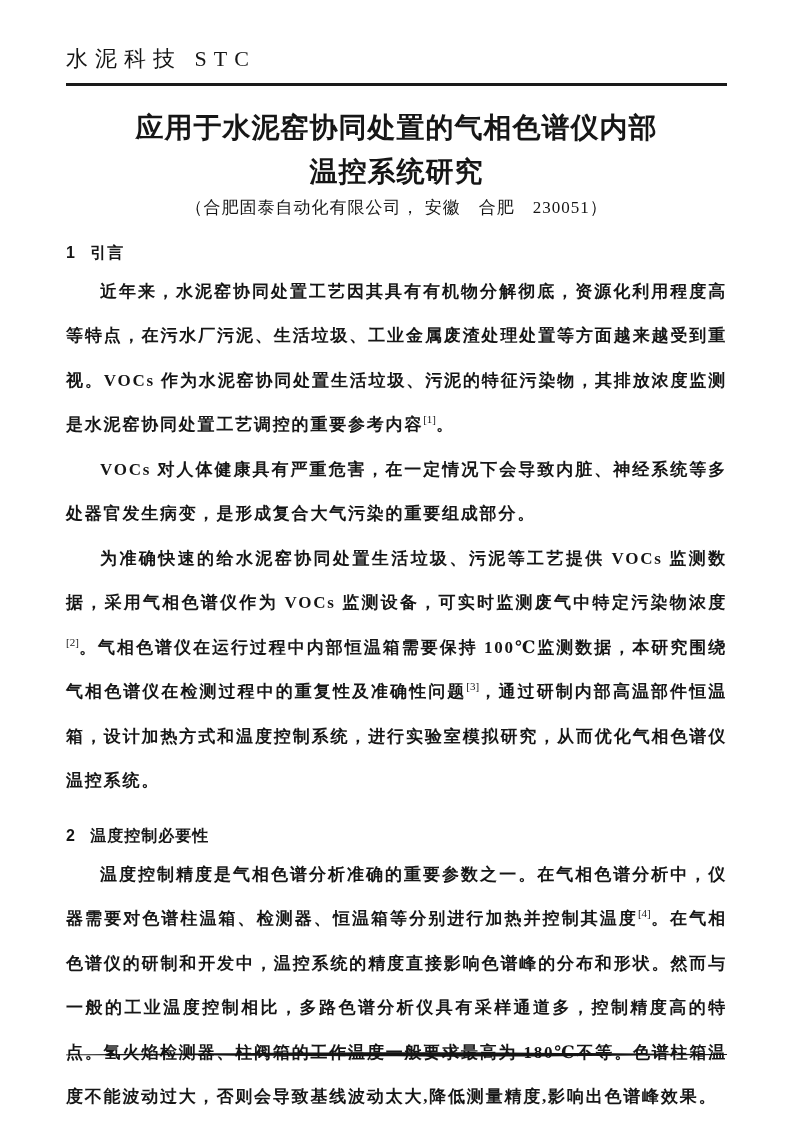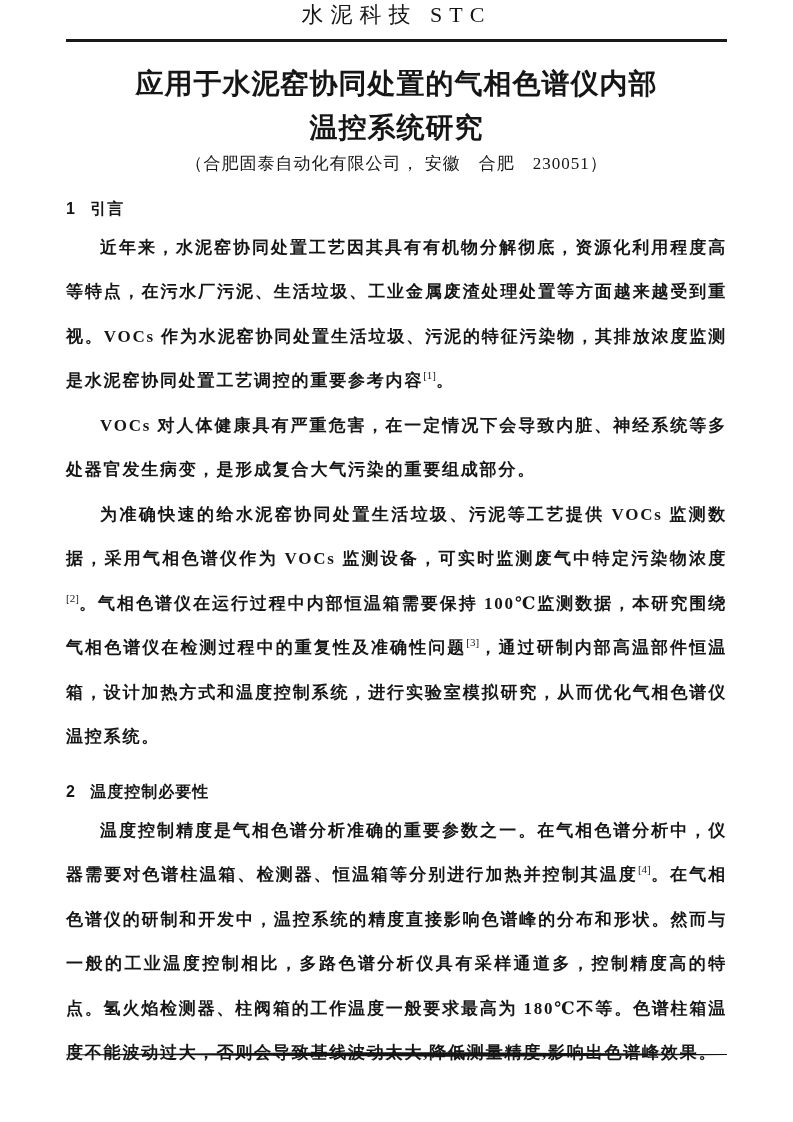--- a/index.html
+++ b/index.html
@@ -11,21 +11,22 @@
     margin: 0 auto;
     background: #ffffff;
     color: #161616;
     font-family: "Liberation Serif", "DejaVu Serif", serif;
     overflow: hidden;
   }
   .content { padding: 0 66px; }
 
   
   .journal-header {
-    text-align: center;
+    padding-top: 44px;
+    text-align: left;
     font-size: 22px;
     line-height: 30px;
     letter-spacing: 7px;
     font-family: "Liberation Serif", "DejaVu Serif", serif;
   }
   .header-rule {
     margin-top: 9px;
     height: 2.5px;
     background: #1a1a1a;
   }

